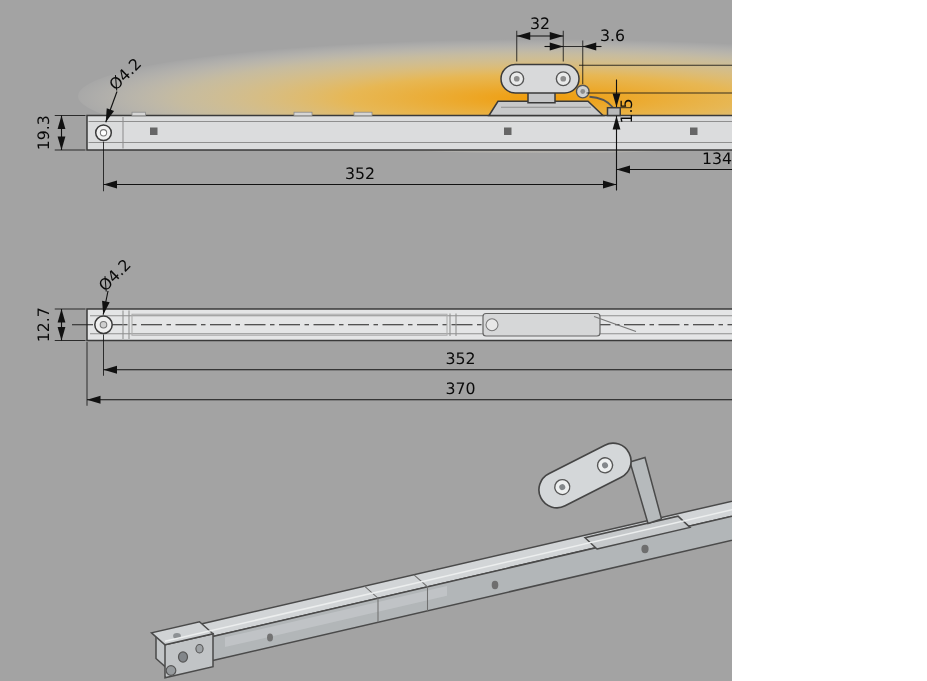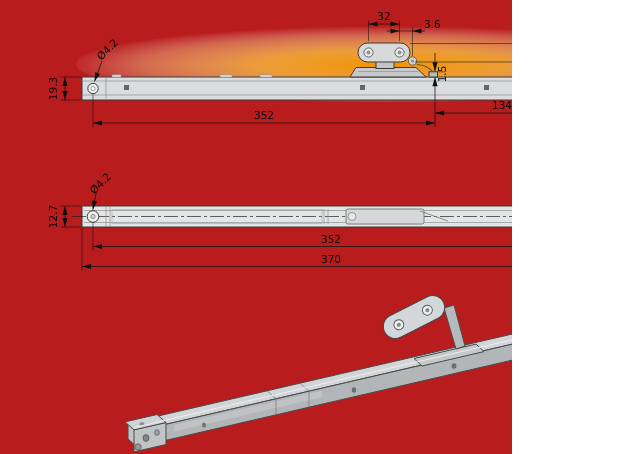--- a/index.html
+++ b/index.html
@@ -1,16 +1,16 @@
 <!DOCTYPE html>
 <html><head>
 <meta charset="utf-8">
 <style>
   html,body{margin:0;padding:0;background:#ffffff;}
-  .stage{position:relative;width:488px;height:454px;background:#b91c1c;overflow:hidden;padding-left:24px;}
+  .stage{position:relative;width:488px;height:454px;background:#a3a3a3;overflow:hidden;}
   svg{display:block;}
   svg text{font-family:"DejaVu Sans","Liberation Sans",sans-serif;font-size:10.5px;fill:#0a0a0a;}
   .ln-part{stroke:#3a3a3a;stroke-width:1;}
   .ln-det{stroke:#8f8f8f;stroke-width:0.7;fill:none;}
   .ln-dim{stroke:#111;stroke-width:0.75;fill:none;}
   .ln-ext{stroke:#111;stroke-width:0.55;fill:none;}
   .ln-center{stroke:#222;stroke-width:0.7;stroke-dasharray:14 3 3 3;fill:none;}
   .iso-line{stroke:#4a4a4a;stroke-width:1;}
 </style>
 </head>

